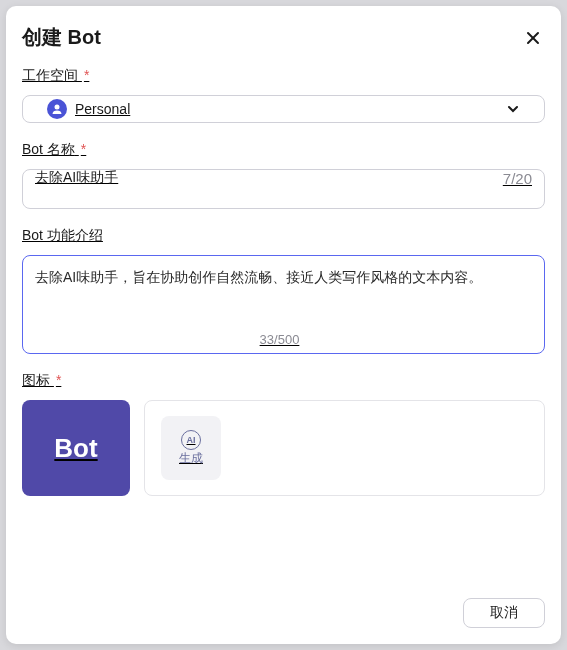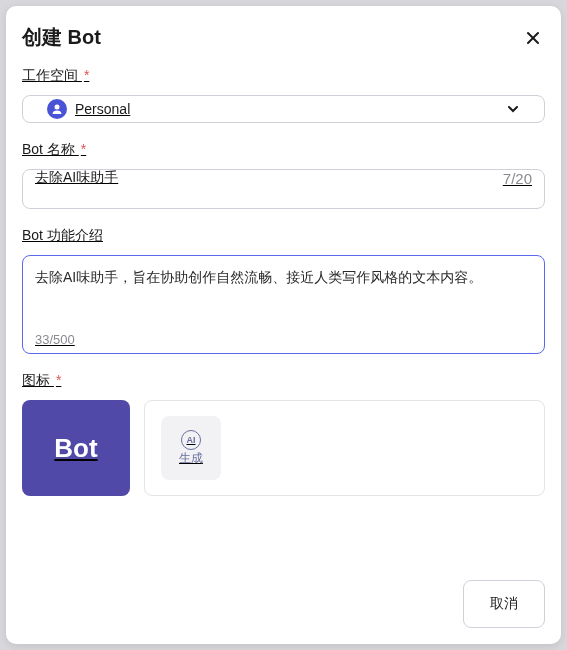--- a/index.html
+++ b/index.html
@@ -124,21 +124,21 @@
       border: none;
       outline: none;
       resize: none;
       font-size: 14px;
       color: #2a2a2a;
       font-family: inherit;
       line-height: 1.6;
       height: 58px;
     }
     .textarea-count {
-      text-align: left;
+      text-align: center;
       font-size: 13px;
       color: #8a8a92;
       margin-top: 4px;
     }
     .icon-section {
       display: flex;
       gap: 14px;
       align-items: stretch;
     }
     .icon-preview {
@@ -189,21 +189,21 @@
       font-size: 12px;
       color: #6a6f9e;
     }
     .footer {
       margin-top: auto;
       display: flex;
       justify-content: flex-end;
       gap: 12px;
     }
     .btn {
-      padding: 14px 26px;
+      padding: 5px 26px;
       border-radius: 8px;
       font-size: 14px;
       cursor: pointer;
       border: none;
       font-family: inherit;
     }
     .btn-cancel {
       background: #fff;
       border: 1px solid #d0d0d8;
       color: #1a1a1a;

